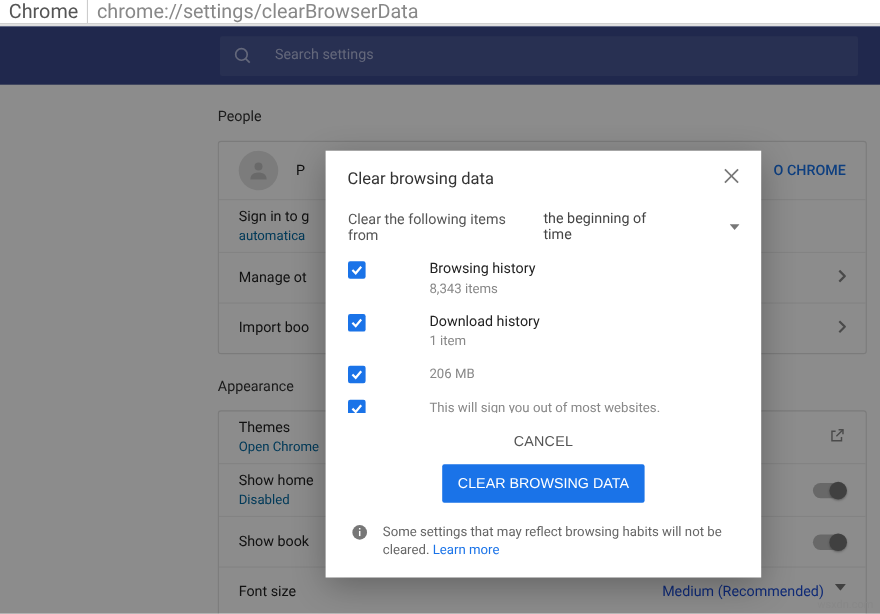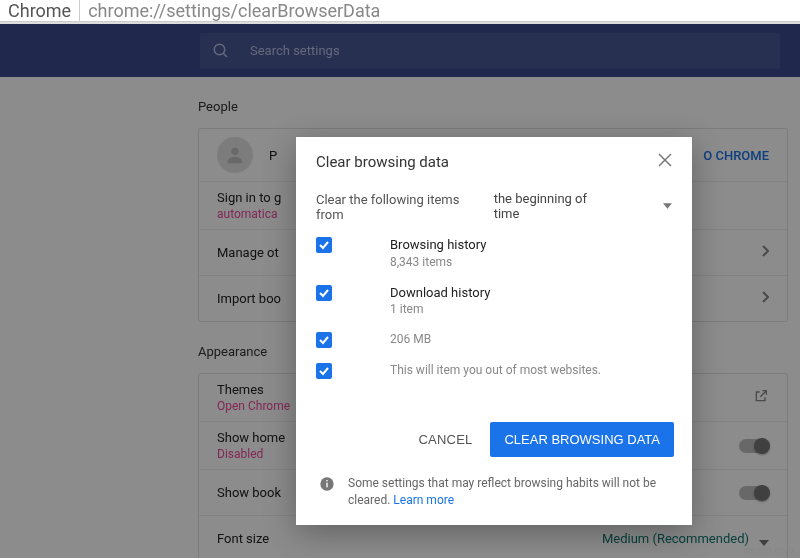--- a/index.html
+++ b/index.html
@@ -72,39 +72,39 @@
     align-items: center;
     min-height: 46px;
     padding: 8px 18px;
     border-top: 1px solid #eee;
     font-size: 13px;
     color: #222;
     justify-content: space-between;
   }
   .row:first-child { border-top: none; }
   .row .rl { display: flex; align-items: center; }
-  .row .sub { color: #ec4899; font-size: 12px; margin-top: 2px; }
+  .row .sub { color: #0369a1; font-size: 12px; margin-top: 2px; }
   .avatar {
     width: 36px; height: 36px; border-radius: 50%;
     background: #e2e2e2; margin-right: 16px;
     display:flex;align-items:center;justify-content:center;
   }
   .avatar svg { opacity:.5 }
   .bluetxt { color:#1a73e8; font-weight:500; font-size:13px }
   .chev { color:#888 }
   .toggle {
     width: 30px; height: 14px; border-radius: 8px;
     background: #bdbdbd; position: relative;
   }
   .toggle:after{
     content:""; position:absolute; width:16px; height:16px;
     background:#757575; border-radius:50%; top:-1px; right:-1px;
     box-shadow:0 1px 2px rgba(0,0,0,.3);
   }
-  .dropdown { display:flex; align-items:flex-end; color:#0f766e; font-size:13px }
+  .dropdown { display:flex; align-items:flex-start; color:#1d4ed8; font-size:13px }
   .dropdown svg { margin-left: 10px; color:#777 }
   
   .scrim {
     position:absolute; inset:0; background:rgba(0,0,0,.45);
   }
   .dialog {
     position:absolute;
     left: 296px;
     top: 113px;
     width: 396px;
@@ -146,20 +146,21 @@
     display:flex;align-items:center;justify-content:center;
     flex:none;
   }
   .chk svg { }
   .chk-row .lbl { font-size:13px; color:#222; line-height:1.35 }
   .chk-row .lbl .s { color:#888; font-size:12px }
   .dlg-actions {
     padding: 8px 18px;
     display:flex; justify-content:flex-end; gap:4px;
     align-items:center;
+    flex-direction:column;
   }
   .btn-flat {
     background:none; border:none; color:#555;
     font-size:13px; font-weight:500;
     padding: 10px 14px; cursor:pointer;
     letter-spacing:.2px;
   }
   .btn-prim {
     background:#1a73e8; color:#fff; border:none;
     font-size:13px; font-weight:500;
@@ -337,21 +338,21 @@
               <div class="s">206 MB</div>
             </span>
           </div>
           <div class="chk-row">
             <span class="chk">
               <svg width="12" height="12" viewBox="0 0 12 12" fill="none" stroke="#fff" stroke-width="2">
                 <polyline points="2,6 5,9 10,3"></polyline>
               </svg>
             </span>
             <span class="lbl">
-              <div class="s">This will item you out of most websites.</div>
+              <div class="s">This will sign you out of most websites.</div>
             </span>
           </div>
         </div>
     </div>
 
     <div class="dlg-actions">
       <button class="btn-flat">CANCEL</button>
       <button class="btn-prim">CLEAR BROWSING DATA</button>
     </div>
 

